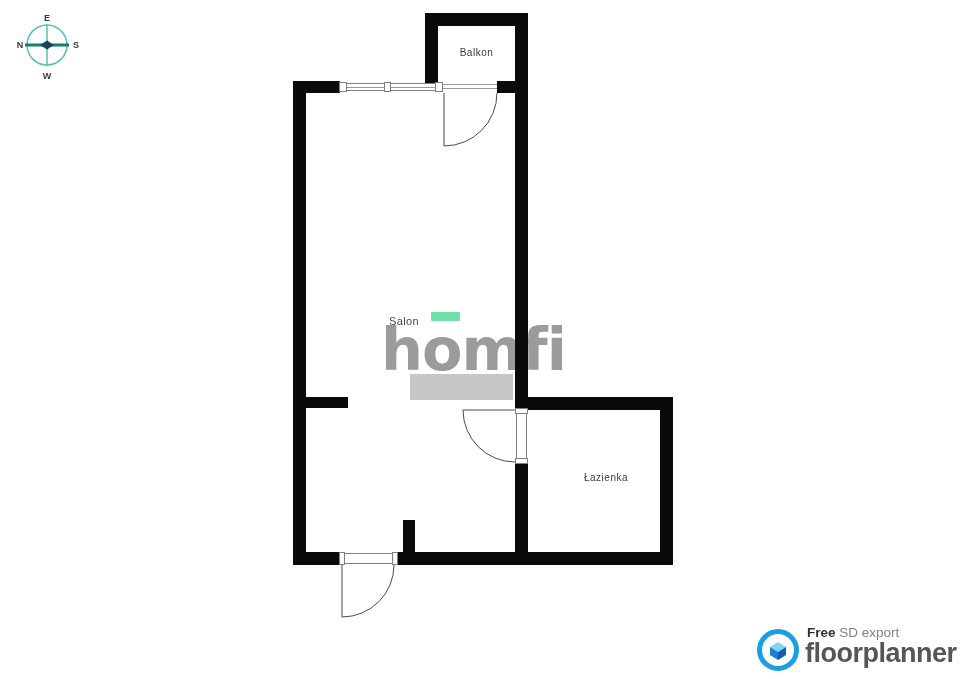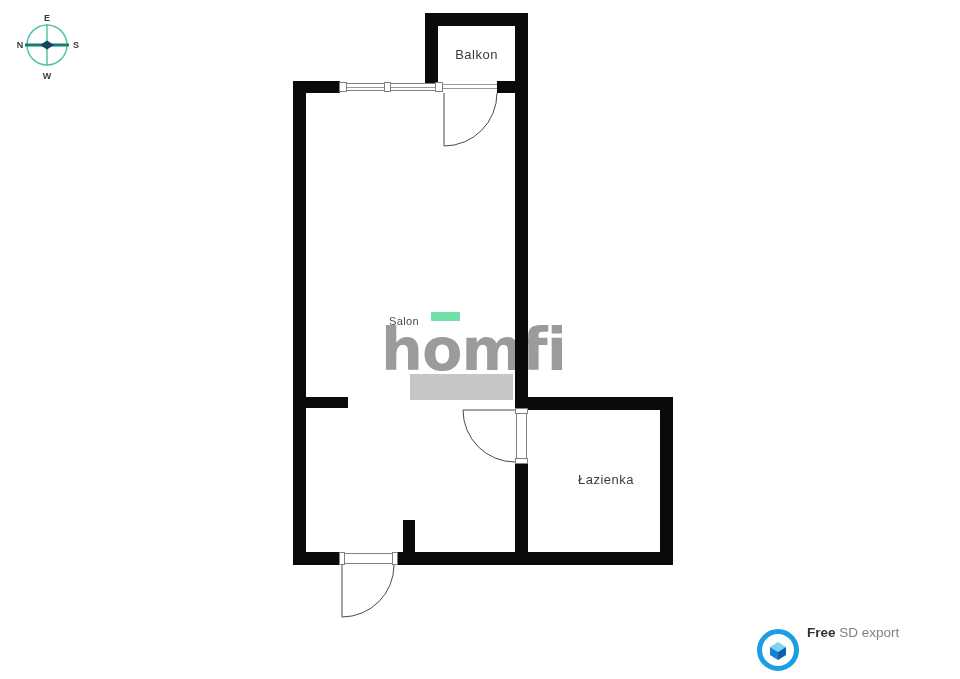--- a/index.html
+++ b/index.html
@@ -1,19 +1,19 @@
 <!DOCTYPE html>
 <html><head>
 <meta charset="utf-8">
 <style>
   html,body{margin:0;padding:0;background:#ffffff;}
   #stage{position:relative;width:960px;height:679px;background:#ffffff;overflow:hidden;
          font-family:"Liberation Sans",sans-serif;}
   .wall{position:absolute;background:#0a0a0a;}
-  .room-label{position:absolute;color:#3a3a3a;font-size:13px;letter-spacing:.5px;text-align:center;}
+  .room-label{position:absolute;color:#3a3a3a;font-size:10px;letter-spacing:.5px;text-align:center;}
   .frame{position:absolute;background:#ffffff;border:1px solid #7f7f7f;box-sizing:border-box;}
   .mullion{position:absolute;background:#ffffff;border:1px solid #7f7f7f;box-sizing:border-box;}
   .window-band{position:absolute;background:#ffffff;border:1px solid #7f7f7f;box-sizing:border-box;}
   .window-band .glass{position:absolute;left:0;right:0;top:50%;height:1px;background:#9a9a9a;}
   .threshold{position:absolute;background:#ffffff;border-top:1px solid #9a9a9a;border-bottom:1px solid #9a9a9a;box-sizing:border-box;}
   #door-svg{position:absolute;left:0;top:0;pointer-events:none;}
   #door-svg path{stroke:#4a4a4a;stroke-width:1;fill:none;}
   
   #homfi-logo{position:absolute;left:381px;top:320px;font-size:59px;line-height:1;
               font-weight:bold;color:#9b9b9b;letter-spacing:-1px;font-family:"DejaVu Sans",sans-serif;}
@@ -96,14 +96,15 @@
     <svg width="24" height="24" viewBox="0 0 24 24">
       <polygon points="4,9 12,4 20,9 12,14" fill="#7fd4f4"></polygon>
       <polygon points="4,9 12,14 12,22 4,17" fill="#1b7fd4"></polygon>
       <polygon points="12,14 20,9 20,17 12,22" fill="#0e5ea8"></polygon>
     </svg>
   </div>
   <div id="fp-text-top">
     <span class="free">Free</span>
     <span>SD export</span>
   </div>
+  <div id="fp-brand">floorplanner</div>
 
 </div>
 
 </body></html>

